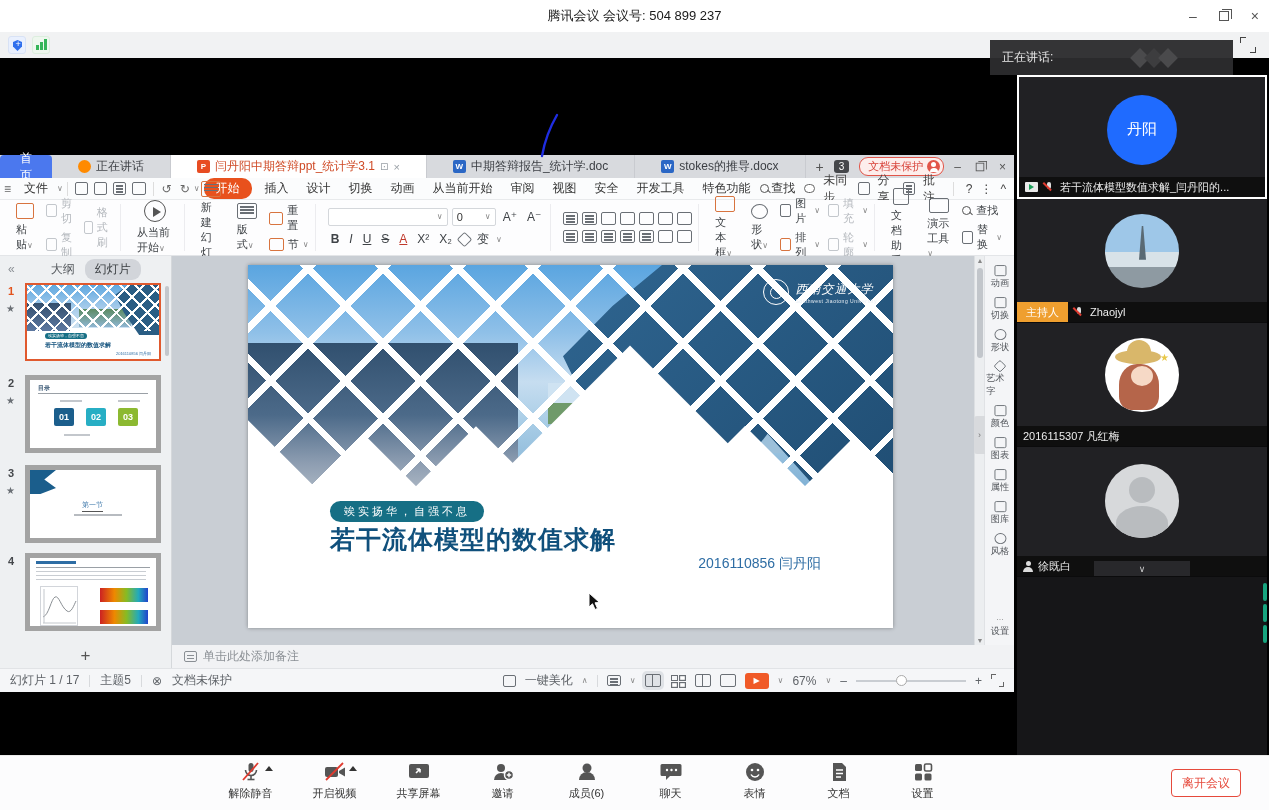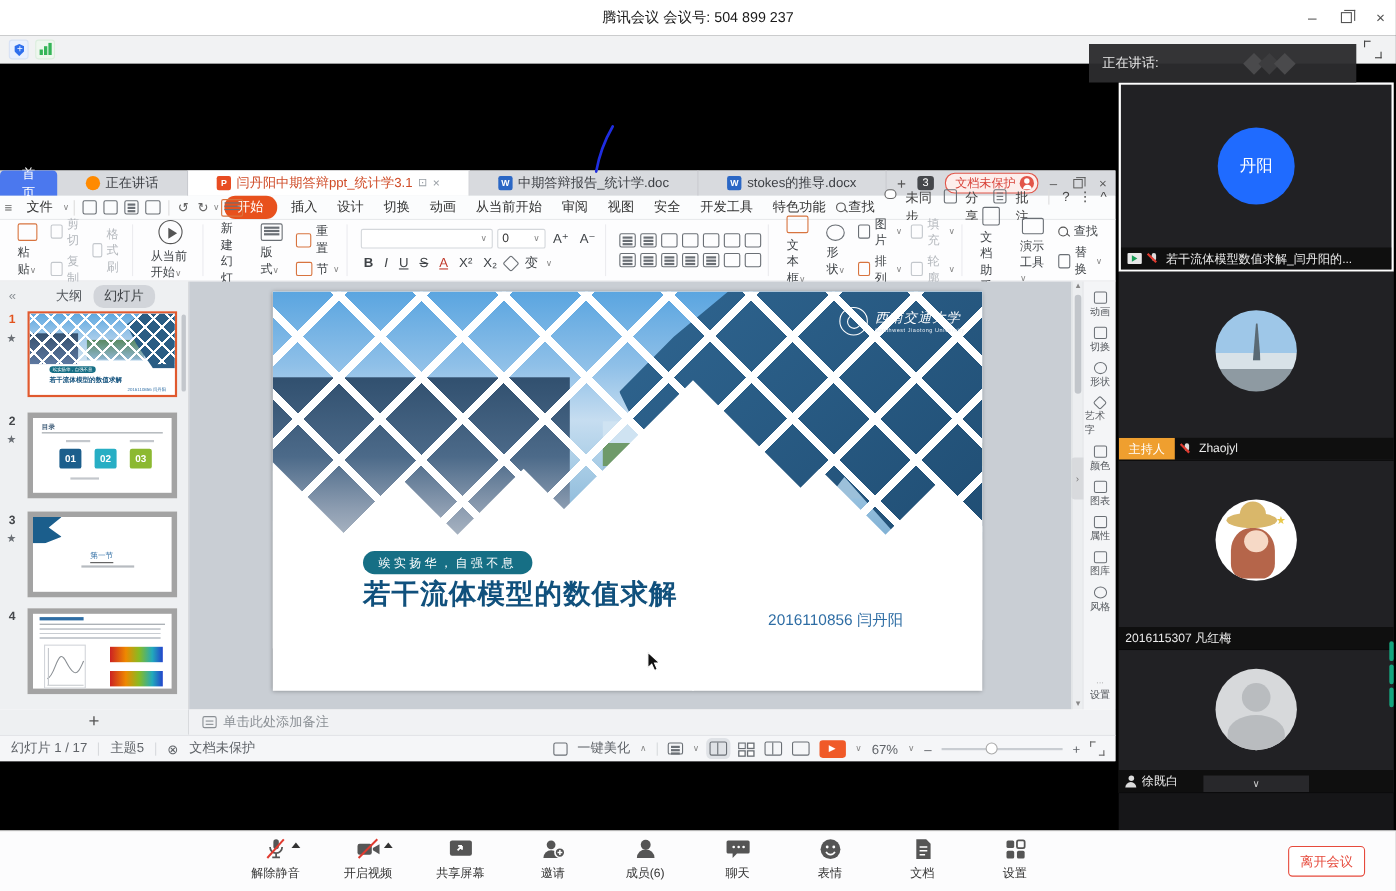--- a/index.html
+++ b/index.html
@@ -54,21 +54,21 @@
   .guest-pill .gava { width:13px; height:13px; border-radius:50%; background:#e25549; position:relative; }
   .guest-pill .gava::before { content:""; position:absolute; left:4px; top:2px; width:5px; height:5px; border-radius:50%; background:#fff; }
   .guest-pill .gava::after { content:""; position:absolute; left:2.5px; top:7.5px; width:8px; height:4px; border-radius:4px 4px 0 0; background:#fff; }
   .wps-winctrl { display:flex; gap:14px; align-items:center; color:#555; font-size:12px; }
 
   .wps-menu { position:absolute; left:0; top:23px; width:1014px; height:22px; background:#fbfcfd; border-bottom:1px solid #e8eaec; display:flex; align-items:center; font-size:12px; color:#333; }
   .wps-menu .mitem { padding:0 9px; white-space:nowrap; }
   .wps-menu .pill { background:#e8511d; color:#fff; border-radius:10px; padding:2px 12px; margin:0 4px; }
   .mico { color:#666; font-size:12px; padding:0 4px; }
   .msep { width:1px; height:14px; background:#ddd; margin:0 4px; }
-  .wps-menu .rightside { margin-left:auto; display:flex; gap:8px; padding-right:8px; color:#444; }
+  .wps-menu .rightside { margin-left:auto; display:flex; align-items:center; gap:8px; padding-right:8px; color:#444; }
   .mini-magnifier { position:relative; width:10px; height:10px; display:inline-block; }
   .mini-magnifier::before { content:""; position:absolute; left:0; top:0; width:7px; height:7px; border:1.3px solid #555; border-radius:50%; }
   .mini-magnifier::after { content:""; position:absolute; left:7px; top:7px; width:4px; height:1.3px; background:#555; transform:rotate(45deg); }
   .cloud-ico { width:14px; height:9px; background:#fff; border:1.3px solid #666; border-radius:6px; position:relative; display:inline-block; }
 
   .ribbon { position:absolute; left:0; top:45px; width:1014px; height:56px; background:#fdfdfe; border-bottom:1px solid #e3e5e8; display:flex; align-items:stretch; padding:4px 6px; gap:6px; }
   .rgroup { display:flex; align-items:center; gap:8px; padding:0 6px; border-right:1px solid #ececef; }
   .rbig { display:flex; flex-direction:column; align-items:center; justify-content:center; gap:3px; font-size:11px; color:#3f4347; padding:0 4px; }
   .rcol { display:flex; flex-direction:column; justify-content:center; gap:4px; font-size:11px; color:#3f4347; }
   .rcol.gray { color:#b4b8bd; }
@@ -176,21 +176,21 @@
   .playbtn { width:24px; height:16px; background:#f05a28; border-radius:3px; color:#fff; font-size:8px; display:flex; align-items:center; justify-content:center; }
   .slider { width:110px; height:2px; background:#c9cdd2; position:relative; }
   .slider .knob { position:absolute; left:40px; top:-5px; width:11px; height:11px; background:#fff; border:1px solid #aaa; border-radius:50%; }
   .fit-ico { width:13px; height:13px; position:relative; }
   .fit-ico::before,.fit-ico::after { content:""; position:absolute; width:4px; height:4px; border:1.3px solid #666; }
   .fit-ico::before { left:0; top:0; border-right:none; border-bottom:none; }
   .fit-ico::after { right:0; bottom:0; border-left:none; border-top:none; }
 
   
   .participants { position:absolute; left:1017px; top:17px; width:250px; height:680px; background:#161618; }
-  .ptile { position:relative; width:250px; height:172px; background:#212124; border-bottom:1px solid #0b0b0c; overflow:hidden; }
+  .ptile { position:relative; width:250px; height:124px; background:#212124; border-bottom:1px solid #0b0b0c; overflow:hidden; }
   .ptile.active { border:2px solid #fff; }
   .pavatar { position:absolute; left:50%; top:44%; transform:translate(-50%,-50%); width:70px; height:70px; border-radius:50%; background:#1f6bff; color:#fff; font-size:15px; display:flex; align-items:center; justify-content:center; }
   .pname { position:absolute; left:0; right:0; bottom:0; height:20px; background:rgba(12,12,12,.85); display:flex; align-items:center; gap:5px; padding:0 6px; color:#ececec; font-size:11px; white-space:nowrap; overflow:hidden; }
   .pname .txt { overflow:hidden; text-overflow:ellipsis; }
   .host-badge { background:#ef9f2f; color:#fff; height:20px; display:flex; align-items:center; padding:0 9px; margin-left:-6px; font-size:11px; flex:none; }
   .mic-muted { width:12px; height:12px; position:relative; flex:none; }
   .mic-muted::before { content:""; position:absolute; left:4px; top:1px; width:4px; height:7px; background:#dcdcdc; border-radius:2px; }
   .mic-muted::after { content:""; position:absolute; left:1px; top:1px; width:11px; height:1.8px; background:#e03a2f; transform:rotate(45deg); transform-origin:left top; }
   .share-mini { width:13px; height:10px; background:#e8e8e8; border-radius:1px; position:relative; flex:none; }
   .share-mini::before { content:""; position:absolute; left:4px; top:2px; border-left:5px solid #1a9e57; border-top:3px solid transparent; border-bottom:3px solid transparent; }

